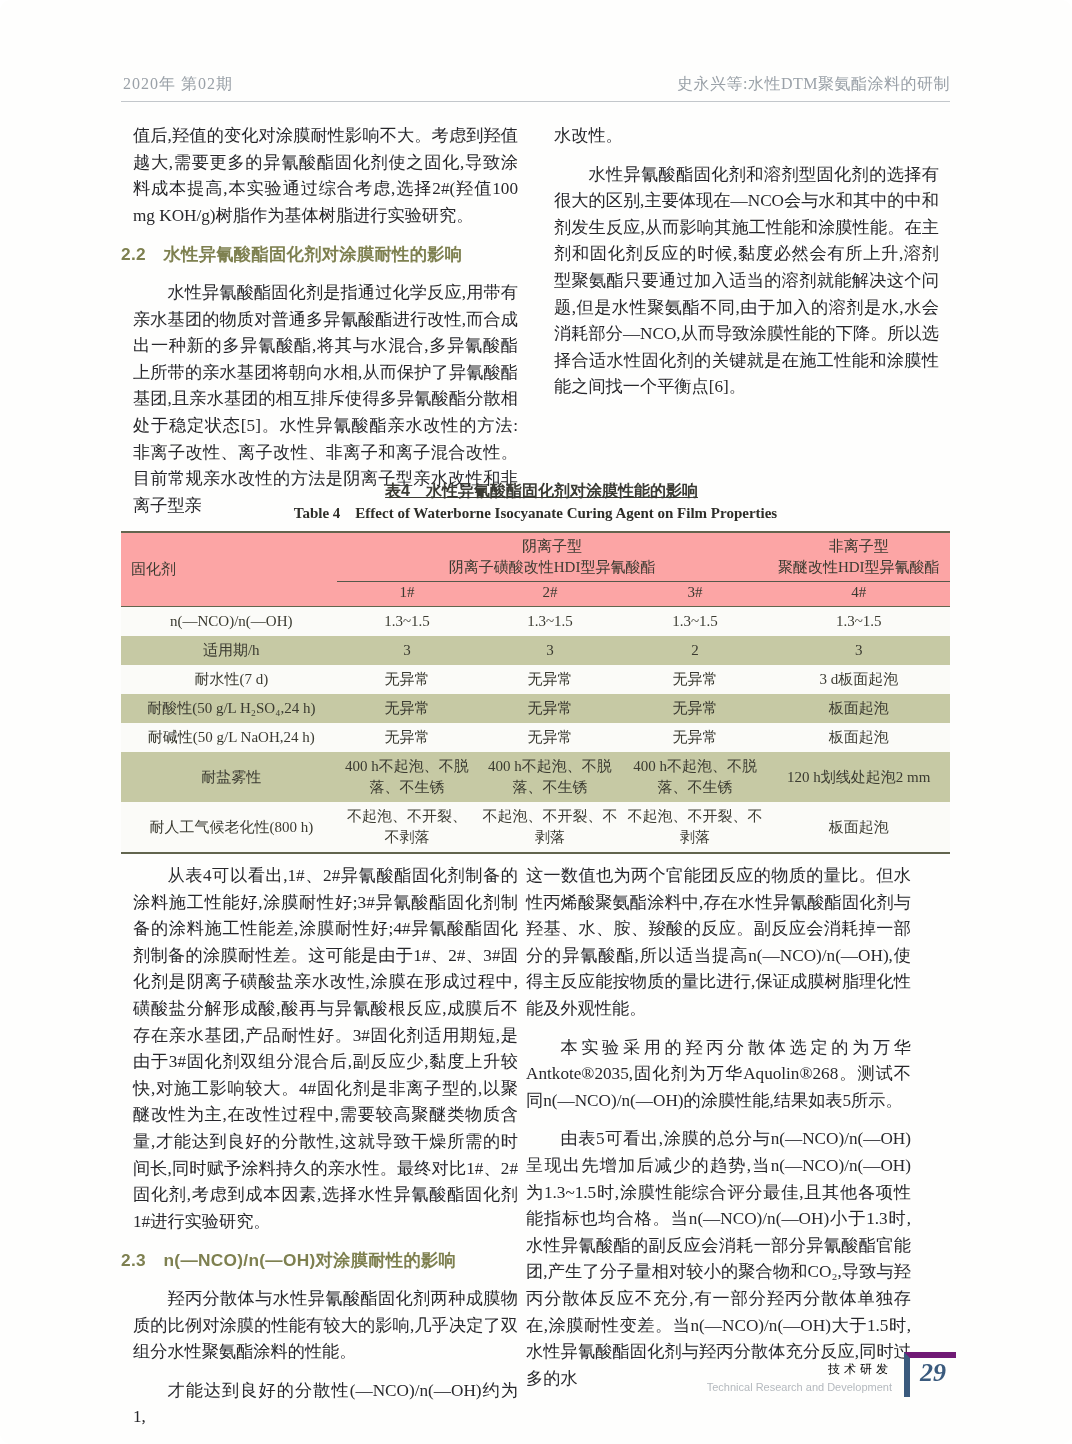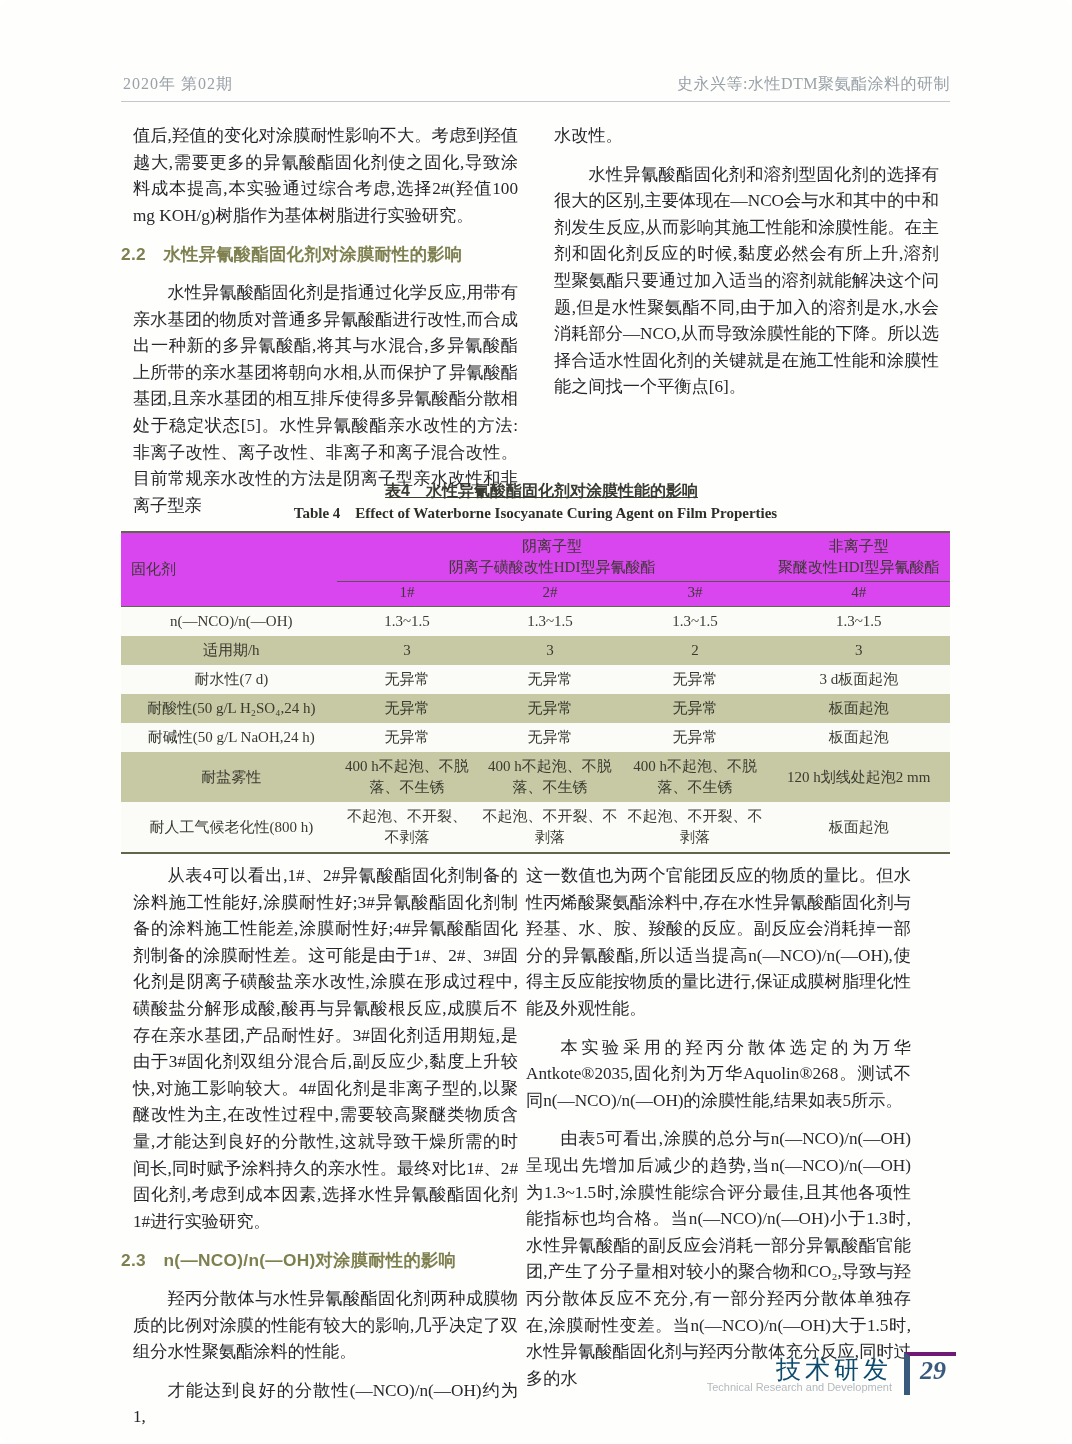--- a/index.html
+++ b/index.html
@@ -33,38 +33,38 @@
   .tbl-title-en { position:absolute; left:121px; top:504px; width:829px; text-align:center;
                   font-size:15px; font-weight:bold; color:#2e2e29; }
   table.t4 { position:absolute; left:121px; top:531px; width:829px; border-collapse:collapse;
              font-size:15px; color:#3a3a30; table-layout:fixed;
              border-top:2px solid #62654e; border-bottom:2px solid #62654e; }
   table.t4 col.c0 { width:26%; }
   table.t4 col.c1 { width:17%; }
   table.t4 col.c2 { width:17.5%; }
   table.t4 col.c3 { width:17.5%; }
   table.t4 col.c4 { width:22%; }
-  table.t4 thead th { background:#d946ef; font-weight:normal; padding:3px 4px; }
+  table.t4 thead th { background:#fca5a5; font-weight:normal; padding:3px 4px; }
   table.t4 thead tr.sub th { border-bottom:1.5px solid #62654e; padding:2px 4px 5px; }
   table.t4 th.corner { text-align:left; padding-left:10px; border-bottom:1.5px solid #62654e; }
   table.t4 th.grp { border-bottom:1px solid #55584a; }
   table.t4 th .gl { display:block; text-align:center; line-height:21px; }
   table.t4 tbody td { padding:4px 5px; text-align:center; line-height:21px; }
   table.t4 tbody td.lbl { text-align:center; padding-left:10px; }
   table.t4 tbody tr:nth-child(even) { background:#c6c9a4; }
   table.t4 tbody tr:nth-child(odd)  { background:#fbfbf8; }
 
   
   .footer { position:absolute; right:116px; top:1352px; display:flex; align-items:flex-start; gap:12px; }
   .f-text { text-align:right; padding-top:6px; }
-  .f-cn { font-size:25px; letter-spacing:4px; color:#0c4a6e; line-height:22px;
-          font-family:Liberation Sans, sans-serif; }
+  .f-cn { font-size:12px; letter-spacing:4px; color:#000000; line-height:22px;
+          font-family:Liberation Serif, serif; }
   .f-en { font-size:11px; color:#b4b9be; line-height:15px;
           font-family:"Liberation Sans","DejaVu Sans",sans-serif; }
-  .pagebox { border-left:6px solid #3a5a7d; border-top:4px solid #701a75; padding:1px 10px 10px 10px; }
+  .pagebox { border-left:6px solid #3a5a7d; border-top:6px solid #701a75; padding:1px 10px 10px 10px; }
   .pagenum { font-style:italic; font-weight:bold; font-size:26px; color:#3a5a7d; line-height:28px; }
 </style>
 </head>
 <body>
 
 <div class="page">
 
   <div class="run-left">2020年 第02期</div>
   <div class="run-right">史永兴等:水性DTM聚氨酯涂料的研制</div>
   <div class="head-rule"></div>

